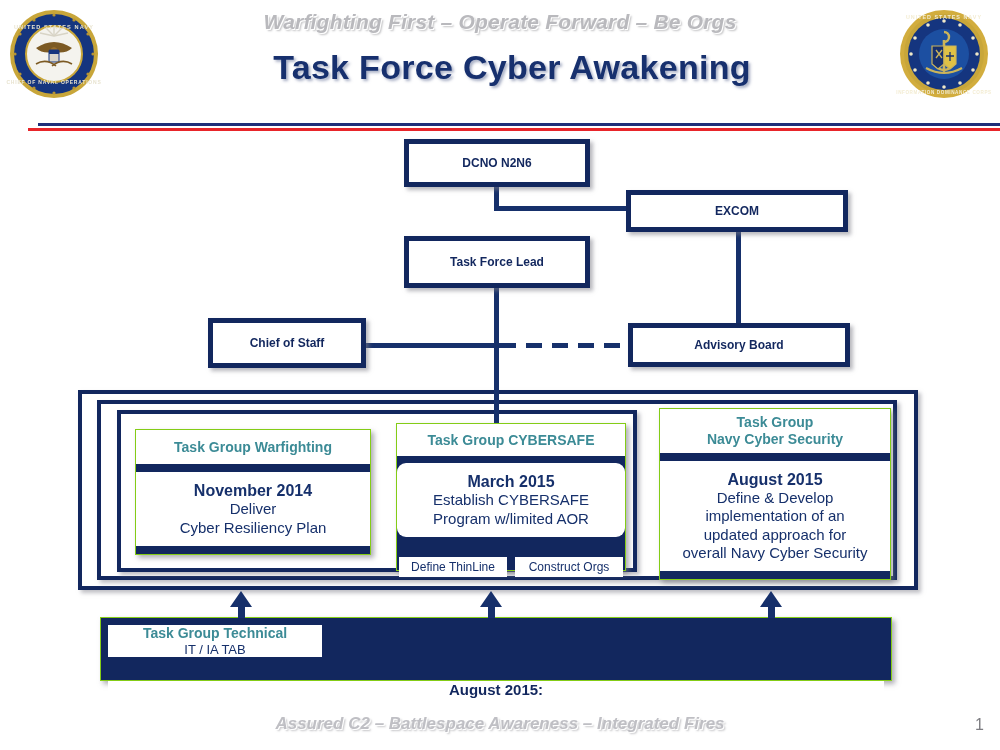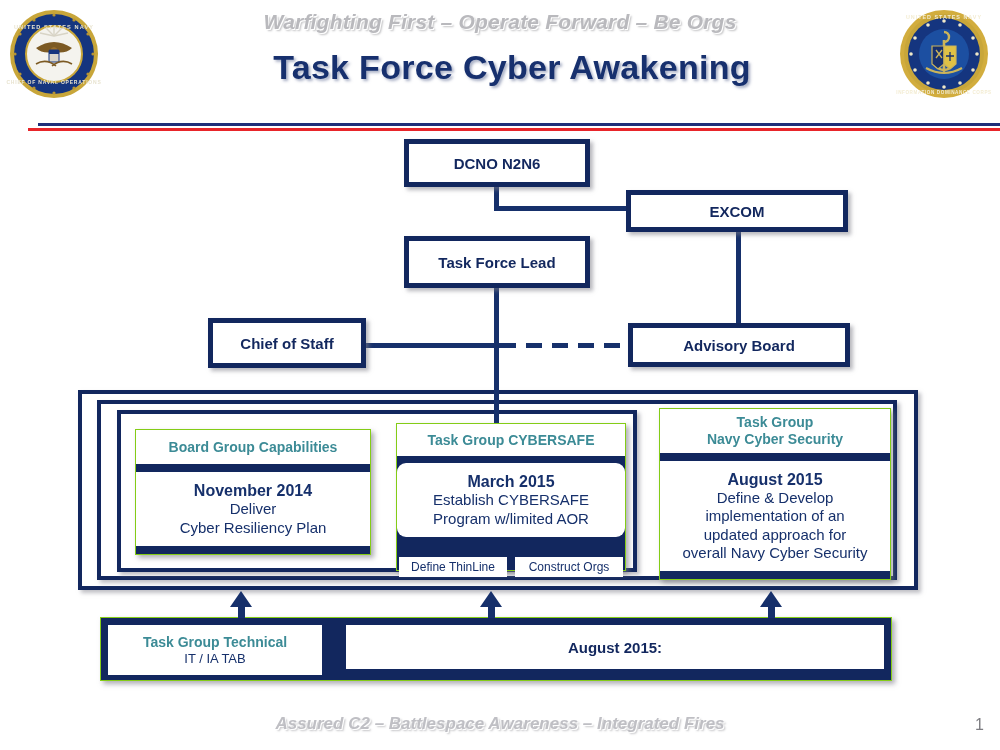--- a/index.html
+++ b/index.html
@@ -48,21 +48,21 @@
   
   .obox{
     position:absolute;
     box-sizing:border-box;
     border:5px solid #12275e;
     background:#ffffff;
     display:flex;align-items:center;justify-content:center;
     text-align:center;
     color:#12275e;
     font-weight:bold;
-    font-size:15px;
+    font-size:12px;
     box-shadow:3px 3px 4px rgba(125,125,135,.55);
     z-index:6;
   }
 
   
   .ln{position:absolute;background:#16306b;z-index:3;}
   .ln-dash{
     position:absolute;height:5px;z-index:3;
     background-image:linear-gradient(to right,#16306b 0 16px,rgba(0,0,0,0) 16px 26px);
     background-size:26px 5px;
@@ -234,21 +234,21 @@
 
   <div class="obox" style="left:628px;top:323px;width:222px;height:44px;">
     <span>Advisory Board</span>
   </div>
 
   <div class="frame" style="left:78px;top:390px;width:840px;height:200px;"></div>
   <div class="frame" style="left:97px;top:400px;width:800px;height:180px;"></div>
   <div class="frame" style="left:117px;top:410px;width:520px;height:162px;"></div>
 
   <div class="panel" style="left:135px;top:429px;width:236px;height:126px;">
-    <div class="cell tg-head" style="height:34px;width:100%;">Board Group Capabilities</div>
+    <div class="cell tg-head" style="height:34px;width:100%;">Task Group Warfighting</div>
     <div style="height:8px;"></div>
     <div class="cell tg-body" style="height:74px;width:100%;">
       <div class="big">November 2014</div>
       <div>Deliver</div>
       <div>Cyber Resiliency Plan</div>
     </div>
   </div>
 
   <div class="panel" style="left:396px;top:423px;width:230px;height:148px;">
     <div class="cell tg-head" style="height:32px;width:100%;">Task Group CYBERSAFE</div>
@@ -282,21 +282,21 @@
 
   <div class="arrow-stem" style="left:238px;top:604px;height:14px;"></div>
   <div class="arrow" style="left:230px;top:591px;"></div>
 
   <div class="arrow-stem" style="left:488px;top:604px;height:14px;"></div>
   <div class="arrow" style="left:480px;top:591px;"></div>
 
   <div class="arrow-stem" style="left:768px;top:604px;height:14px;"></div>
   <div class="arrow" style="left:760px;top:591px;"></div>
 
-  <div class="panel" style="left:100px;top:617px;width:792px;height:64px;padding:7px;display:flex;gap:24px;">
+  <div class="panel" style="left:100px;top:617px;width:792px;height:64px;padding:7px;display:flex;gap:24px;flex-direction:column;">
     <div class="cell" style="width:214px;height:50px;">
       <div class="tg-head">Task Group Technical</div>
       <div style="font-size:13px;color:#16306b;">IT / IA TAB</div>
     </div>
     <div class="cell" style="flex:1;height:44px;flex-direction:row;font-size:15px;">
       <span style="font-weight:bold;">August 2015:</span>
     </div>
   </div>
 
   <div class="footer">Assured C2  –  Battlespace Awareness  –  Integrated Fires</div>

